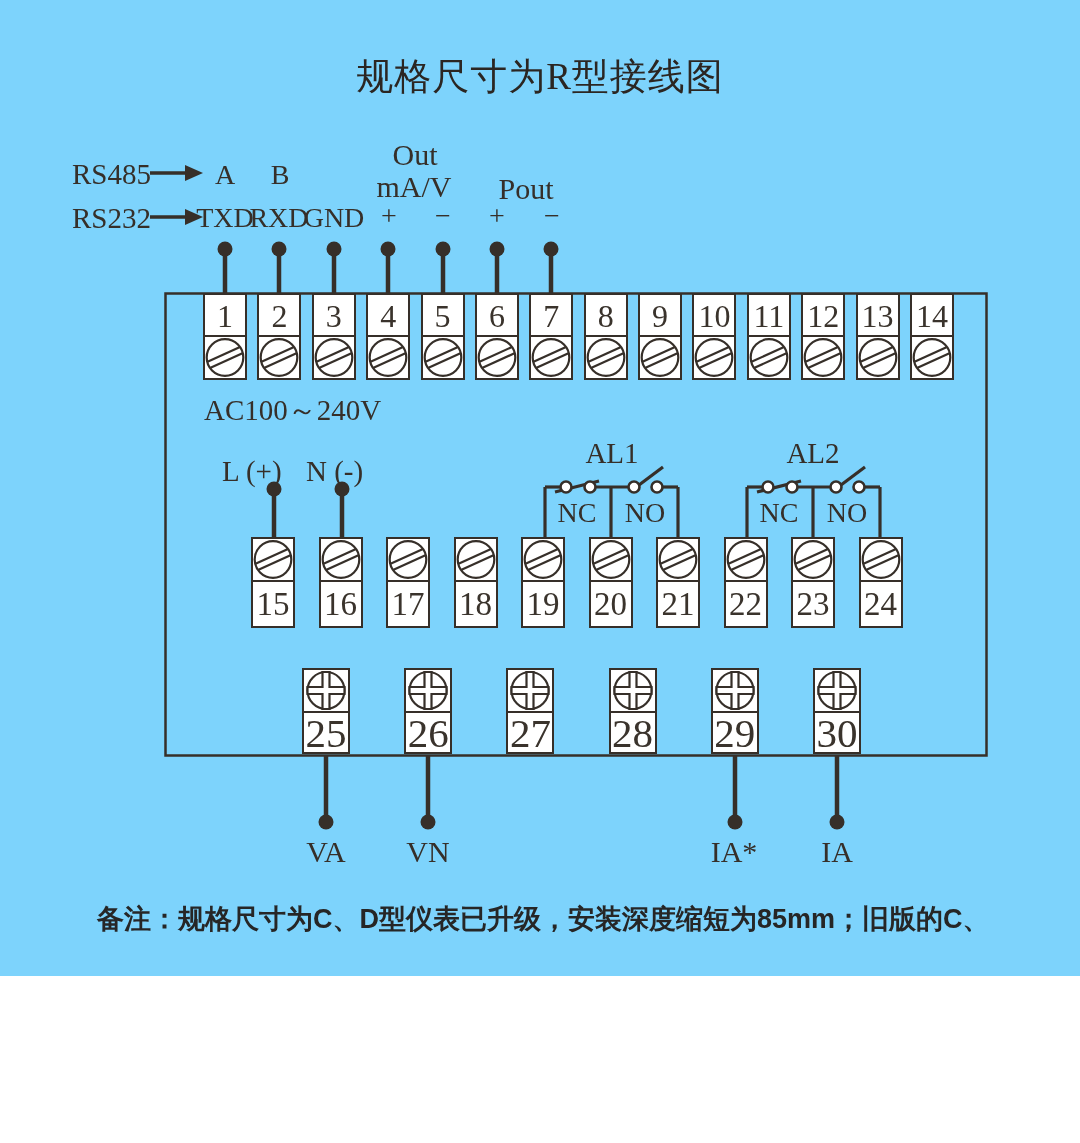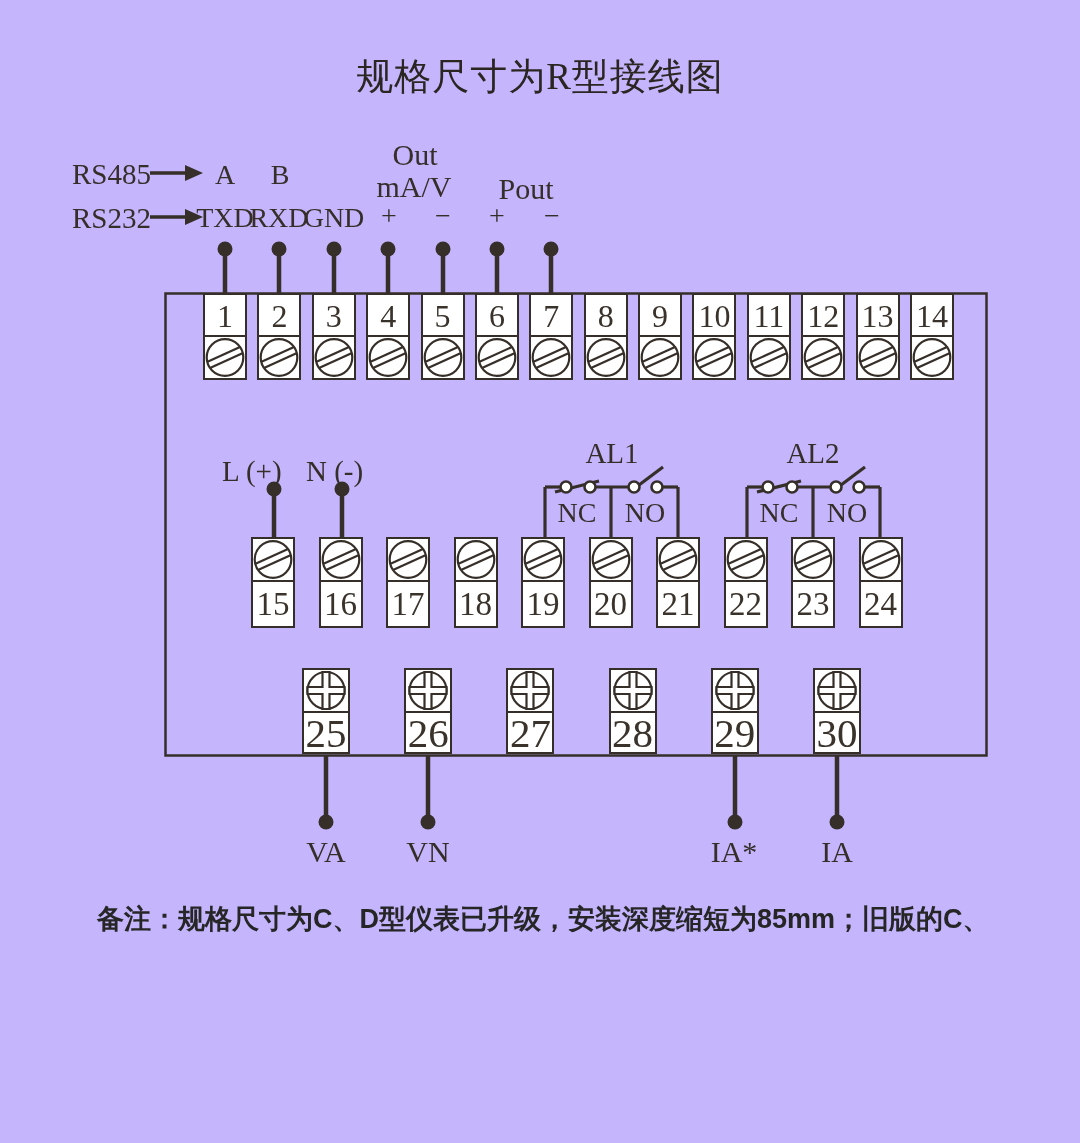--- a/index.html
+++ b/index.html
@@ -1,20 +1,20 @@
 <!DOCTYPE html>
 <html><head>
 <meta charset="utf-8">
 <style>
   :root{
     --ink:#362f29;
     --txt:#1f1f1f;
   }
   html,body{margin:0;padding:0;background:#fff;}
-  .page{position:relative;width:1080px;height:1143px;background:#c4b5fd;overflow:hidden;
+  .page{position:relative;width:1080px;height:976px;background:#7dd3fc;overflow:hidden;
         font-family:"Liberation Serif","DejaVu Serif",serif;color:var(--ink);}
   .abs{position:absolute;white-space:nowrap;}
   .ctr{transform:translateX(-50%);}
   .title{top:52px;left:540px;transform:translateX(-50%);font-size:37px;color:#2b2622;letter-spacing:1px;}
   .lbl{font-size:28px;color:var(--ink);}
   .lbl-big{font-size:29px;color:var(--ink);}
   .lbl-sm{font-size:30px;color:var(--ink);}
   svg.wires{position:absolute;left:0;top:0;pointer-events:none;}
 
   
@@ -144,20 +144,21 @@
   <div class="abs lbl ctr" style="left:279px;top:202px;">RXD</div>
   <div class="abs lbl ctr" style="left:334px;top:202px;">GND</div>
   <div class="abs lbl-sm ctr" style="left:415px;top:138px;">Out</div>
   <div class="abs lbl-sm ctr" style="left:414px;top:170px;">mA/V</div>
   <div class="abs lbl-sm ctr" style="left:526px;top:172px;">Pout</div>
   <div class="abs lbl ctr" style="left:389px;top:200px;">+</div>
   <div class="abs lbl ctr" style="left:443px;top:200px;">−</div>
   <div class="abs lbl ctr" style="left:497px;top:200px;">+</div>
   <div class="abs lbl ctr" style="left:552px;top:200px;">−</div>
 
+  <div class="abs lbl-big" style="left:204px;top:391px;">AC100～240V</div>
   <div class="abs lbl-big" style="left:222px;top:455px;">L (+)</div>
   <div class="abs lbl-big" style="left:306px;top:455px;">N (-)</div>
 
   <div class="abs lbl-big ctr" style="left:612px;top:437px;">AL1</div>
   <div class="abs lbl ctr" style="left:577px;top:497px;">NC</div>
   <div class="abs lbl ctr" style="left:645px;top:497px;">NO</div>
   <div class="abs lbl-big ctr" style="left:813px;top:437px;">AL2</div>
   <div class="abs lbl ctr" style="left:779px;top:497px;">NC</div>
   <div class="abs lbl ctr" style="left:847px;top:497px;">NO</div>
 

